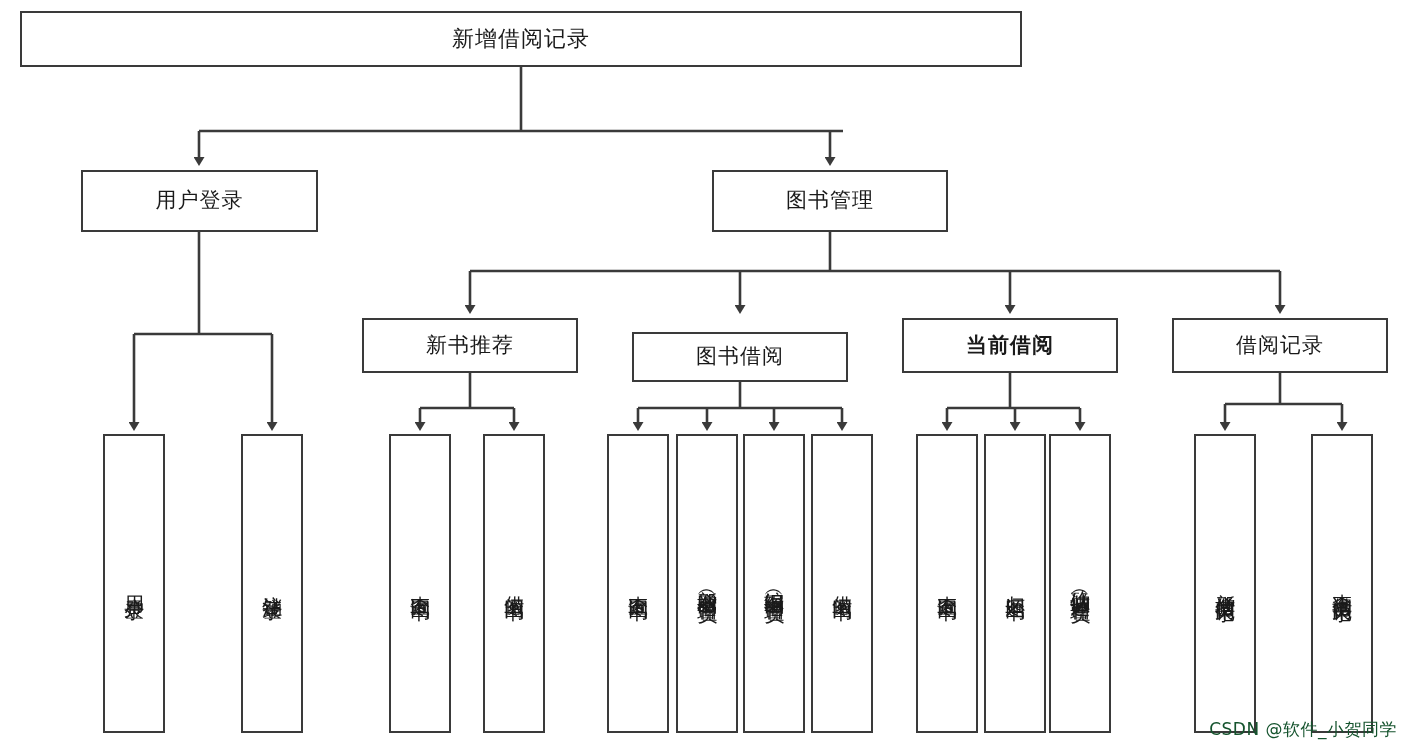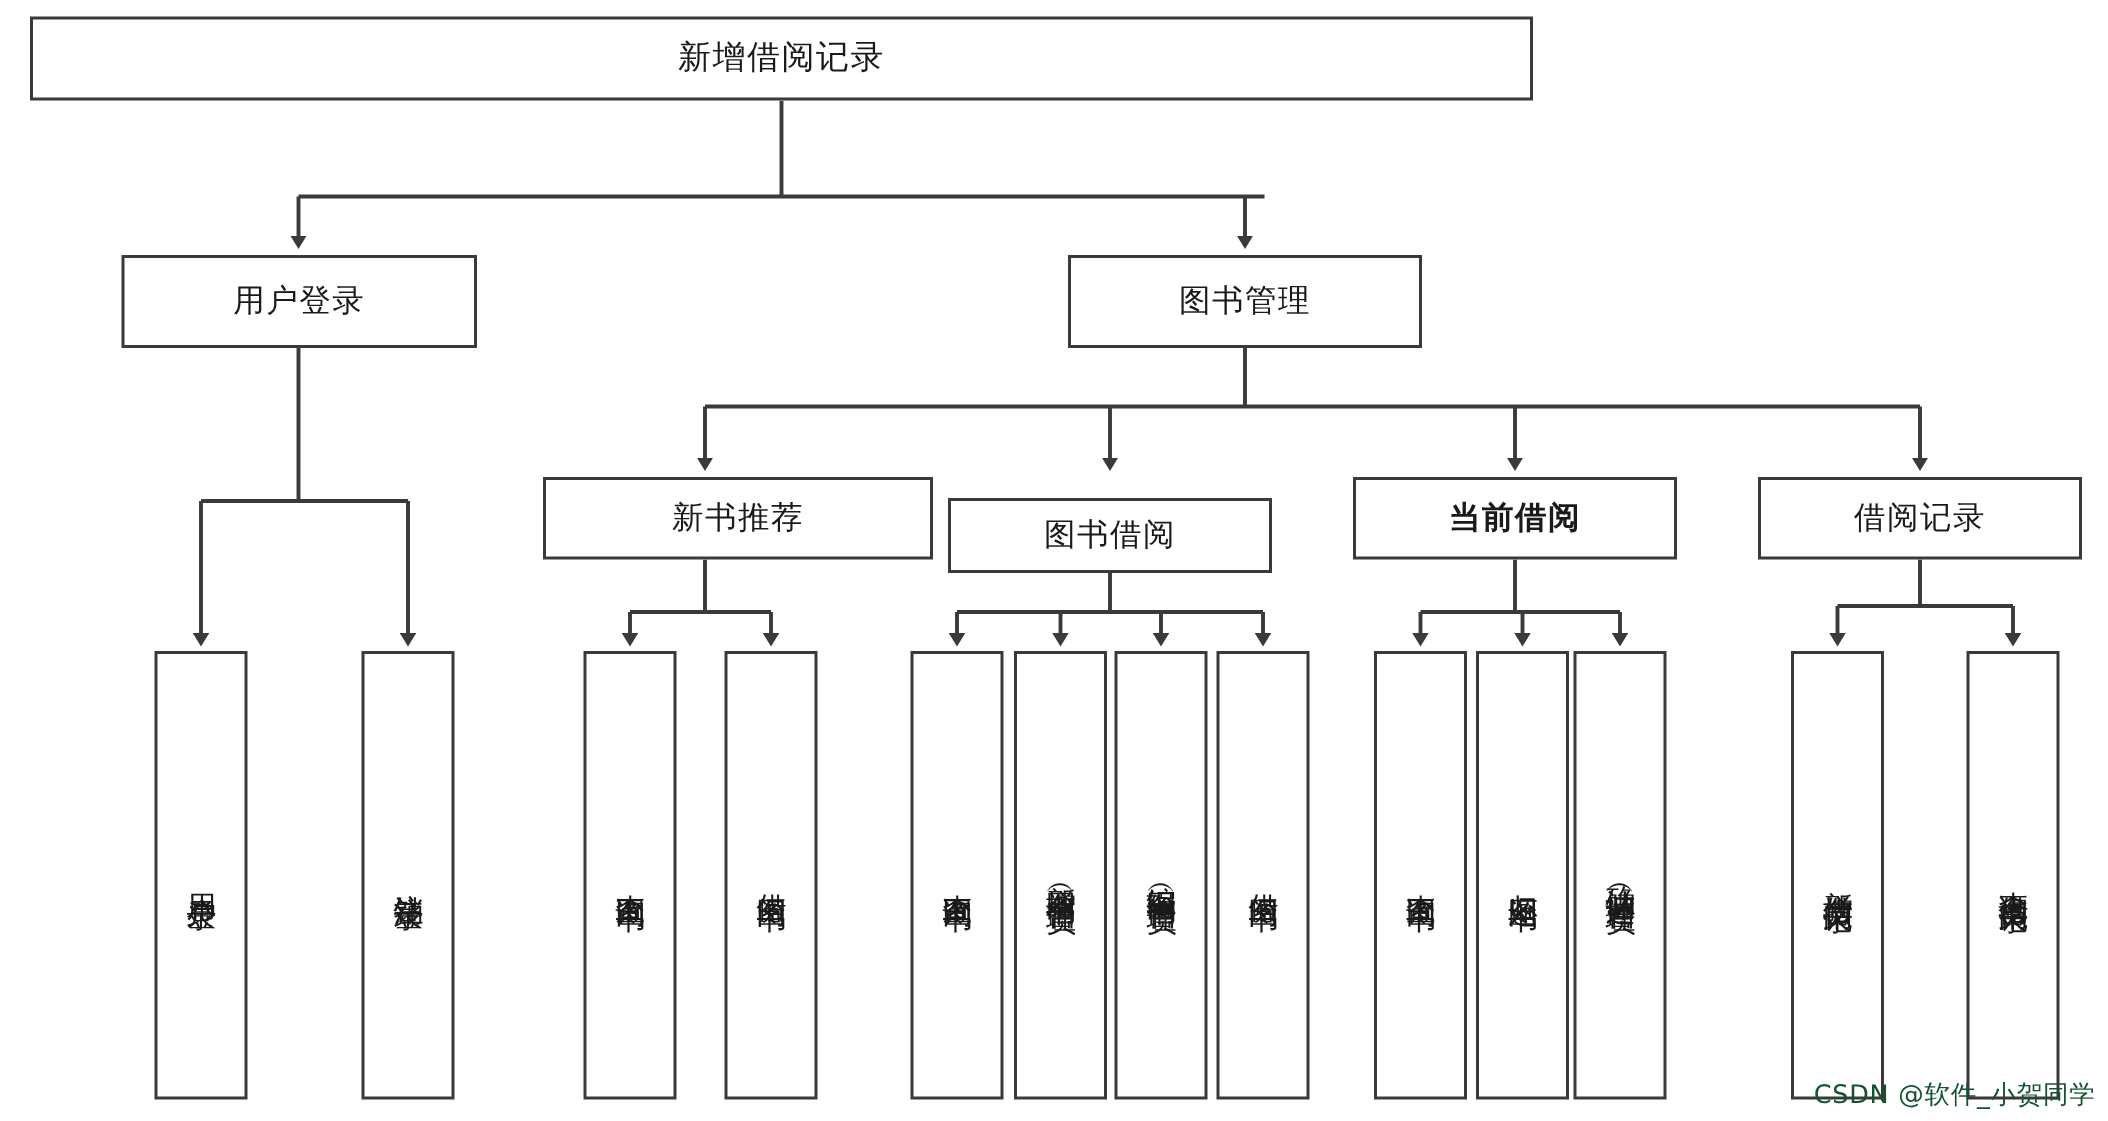--- a/index.html
+++ b/index.html
@@ -131,21 +131,21 @@
   </div>
 
   <div class="node horizontal" style="left:81px; top:170px; width:237px; height:62px;">
     <span>用户登录</span>
   </div>
 
   <div class="node horizontal" style="left:712px; top:170px; width:236px; height:62px;">
     <span>图书管理</span>
   </div>
 
-  <div class="node horizontal" style="left:362px; top:318px; width:260px; height:55px;">
+  <div class="node horizontal" style="left:362px; top:318px; width:216px; height:55px;">
     <span>新书推荐</span>
   </div>
 
   <div class="node horizontal" style="left:632px; top:332px; width:216px; height:50px;">
     <span>图书借阅</span>
   </div>
 
   <div class="node horizontal" style="left:902px; top:318px; width:216px; height:55px;font-weight:bold;">
     <span>当前借阅</span>
   </div>

